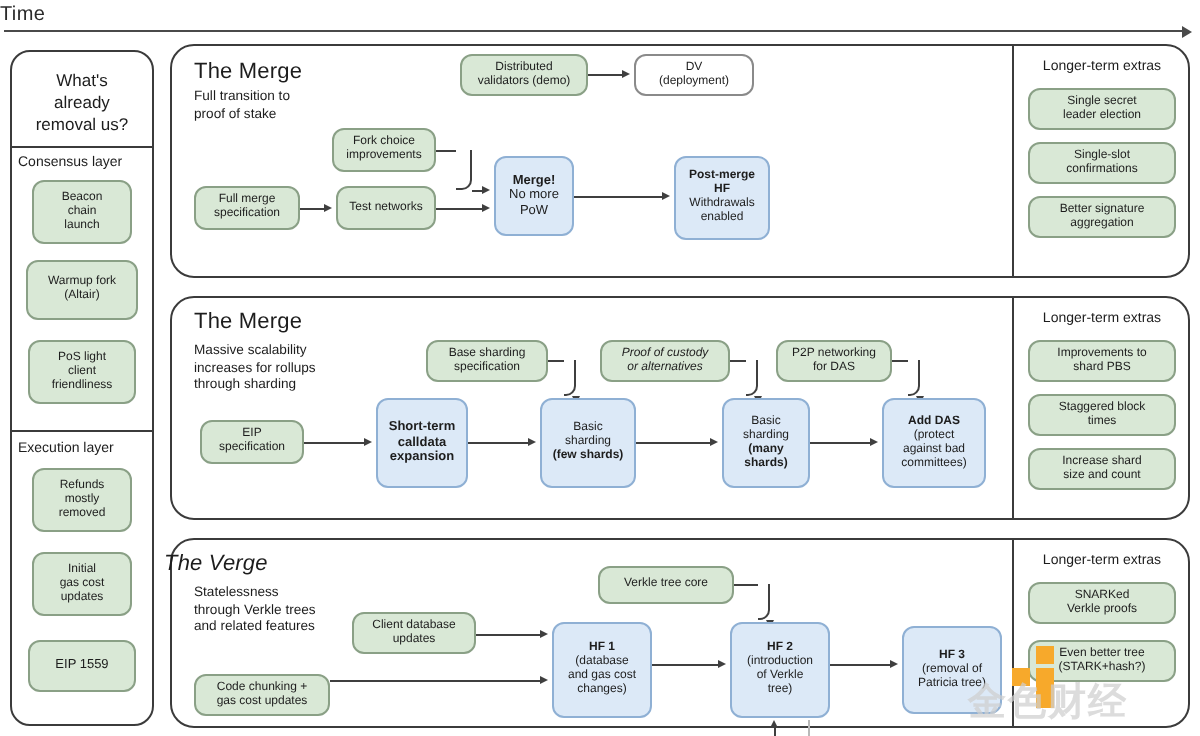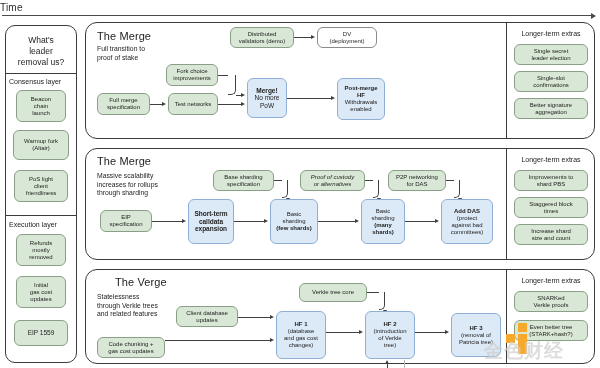--- a/index.html
+++ b/index.html
@@ -69,21 +69,21 @@
 <div id="root">
 
   <div class="abs time-label" style="left:0;top:2px;width:600px;">Time</div>
   <div class="abs time-axis" style="left:2px;top:15px;width:589px;"></div>
   <div class="abs time-arrow" style="left:591px;top:12.5px;"></div>
 
   <div class="abs panel panel-left" style="left:5px;top:25px;width:72px;height:338px;"></div>
 
   <div class="abs side-title" style="left:7px;top:35px;width:68px;">
     <div>What's</div>
-    <div>leader</div>
+    <div>already</div>
     <div>removal us?</div>
   </div>
 
   <div class="abs side-divider" style="left:5px;top:73px;width:72px;"></div>
 
   <div class="abs side-section-label" style="left:9px;top:78px;width:66px;">Consensus layer</div>
 
   <div class="abs node green t6" style="left:16px;top:90px;width:50px;height:32px;">
     <span>
       <span style="display:block">Beacon</span>
@@ -330,21 +330,21 @@
   </div>
   <div class="abs node green t6" style="left:514px;top:224px;width:74px;height:21px;">
     <span>
       <span style="display:block">Increase shard</span>
       <span style="display:block">size and count</span>
     </span>
   </div>
 
   <div class="abs panel" style="left:85px;top:269px;width:510px;height:95px;"></div>
 
-  <div class="abs sec-title" style="left:115px;top:276px;width:140px;">The Verge</div>
+  <div class="abs sec-title" style="left:82px;top:276px;width:140px;font-style:italic;">The Verge</div>
   <div class="abs sec-sub" style="left:97px;top:293px;width:105px;">
     <div>Statelessness</div>
     <div>through Verkle trees</div>
     <div>and related features</div>
   </div>
 
   <div class="abs node green t6" style="left:299px;top:283px;width:68px;height:19px;">
     <span>
       <span style="display:block">Verkle tree core</span>
     </span>

